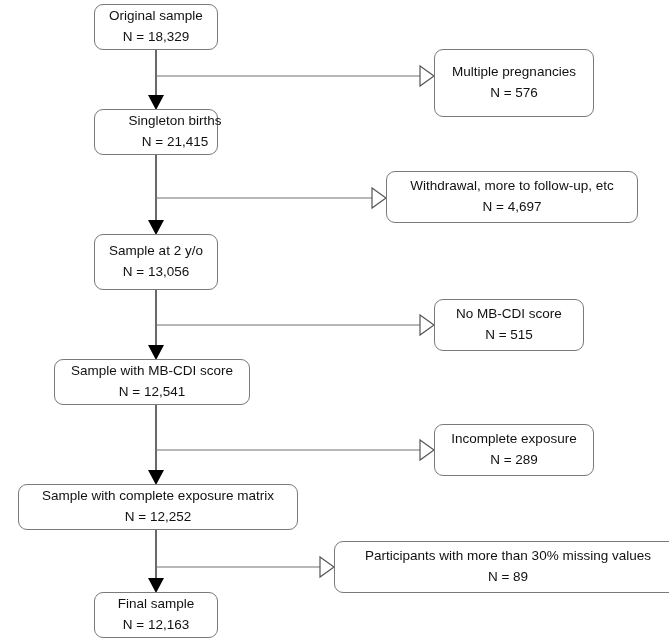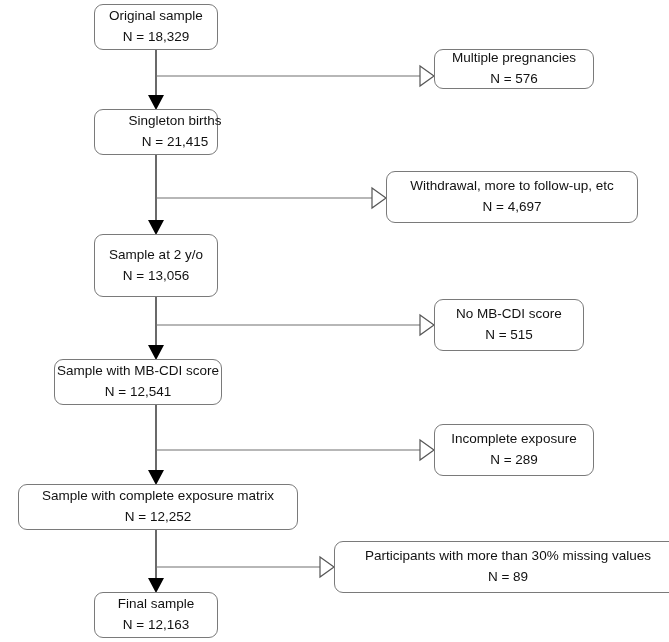--- a/index.html
+++ b/index.html
@@ -111,41 +111,41 @@
   <div class="node" style="left:78px; top:4px; width:124px; height:46px;">
     <span class="line1">Original sample</span>
     <span class="line2">N = 18,329</span>
   </div>
 
   <div class="node" style="left:78px; top:109px; width:124px; height:46px;padding-left:44px;">
     <span class="line1">Singleton births</span>
     <span class="line2">N = 21,415</span>
   </div>
 
-  <div class="node" style="left:78px; top:234px; width:124px; height:63px;">
+  <div class="node" style="left:78px; top:234px; width:124px; height:56px;">
     <span class="line1">Sample at 2 y/o</span>
     <span class="line2">N = 13,056</span>
   </div>
 
-  <div class="node" style="left:38px; top:359px; width:168px; height:46px;">
+  <div class="node" style="left:38px; top:359px; width:196px; height:46px;">
     <span class="line1">Sample with MB-CDI score</span>
     <span class="line2">N = 12,541</span>
   </div>
 
   <div class="node" style="left:2px; top:484px; width:280px; height:46px;text-align:right;">
     <span class="line1">Sample with complete exposure matrix</span>
     <span class="line2">N = 12,252</span>
   </div>
 
   <div class="node" style="left:78px; top:592px; width:124px; height:46px;">
     <span class="line1">Final sample</span>
     <span class="line2">N = 12,163</span>
   </div>
 
-  <div class="node" style="left:418px; top:49px; width:160px; height:40px;">
+  <div class="node" style="left:418px; top:49px; width:160px; height:68px;">
     <span class="line1">Multiple pregnancies</span>
     <span class="line2">N = 576</span>
   </div>
 
   <div class="node" style="left:370px; top:171px; width:252px; height:52px;">
     <span class="line1">Withdrawal, more to follow-up, etc</span>
     <span class="line2">N = 4,697</span>
   </div>
 
   <div class="node" style="left:418px; top:299px; width:150px; height:52px;">

